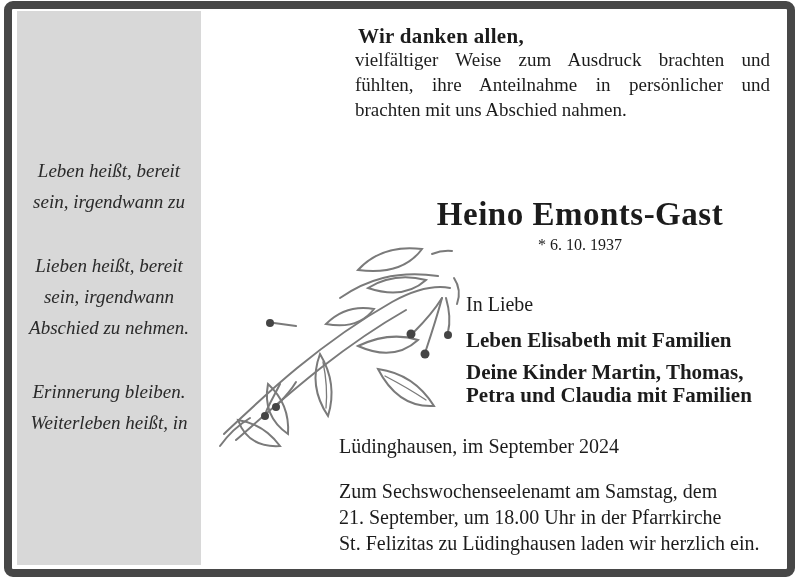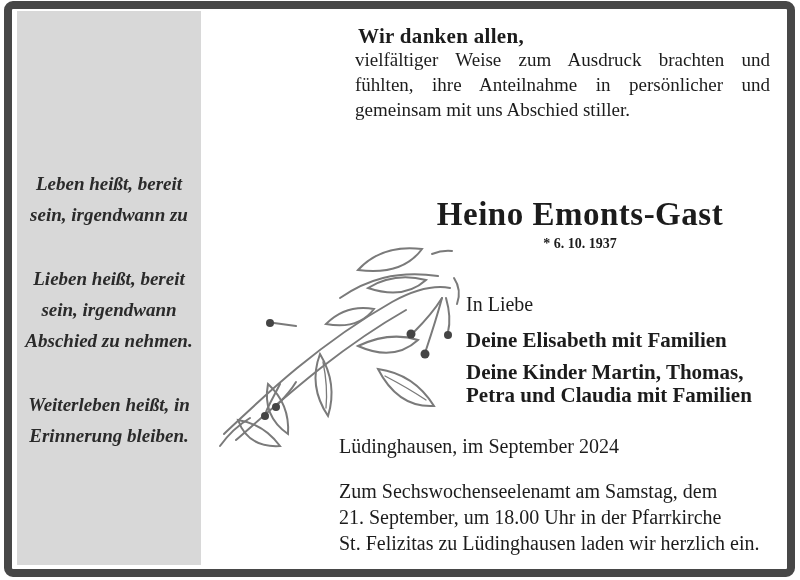--- a/index.html
+++ b/index.html
@@ -12,39 +12,39 @@
     position:absolute; left:4px; top:1px; width:791px; height:576px;
     border:8px solid #474747; border-radius:9px; box-sizing:border-box;
     background:#ffffff;
   }
   .poem-panel {
     position:absolute; left:17px; top:11px; width:184px; height:554px;
     background:#d8d8d8; box-sizing:border-box; padding:140px 8px 0 8px;
     text-align:center; font-style:italic; font-size:19px; line-height:31px;
     color:#2a2a2a;
   }
-  .stanza { margin:17px 0 33px 0;font-weight:bold; }
+  .stanza { margin:4px 0 33px 0; }
   .thanks-title {
     position:absolute; left:358px; top:24px;
     font-weight:bold; font-size:21px; letter-spacing:0.3px;
   }
   .thanks-body {
     position:absolute; left:355px; top:47px; width:415px;
     font-size:19px; line-height:25px;
   }
   .thanks-body .jline { text-align:justify; text-align-last:justify; }
   .thanks-body .lline { text-align:left; }
   .deceased-name {
     position:absolute; left:370px; top:184px; width:420px; text-align:center;
     font-size:33px; font-weight:bold; letter-spacing:0.5px; white-space:nowrap;margin-top:12px;
   }
   .dates-row {
     position:absolute; left:370px; top:236px; width:420px;
     display:flex; justify-content:center; gap:16px;
-    font-size:14px; white-space:nowrap;font-weight:bold;
+    font-size:16px; white-space:nowrap;
   }
   .in-liebe { position:absolute; left:466px; top:293px; font-size:20px; }
   .family-1 {
     position:absolute; left:466px; top:328px;
     font-size:21px; font-weight:bold; white-space:nowrap;
   }
   .family-2 {
     position:absolute; left:466px; top:361px;
     font-size:21px; font-weight:bold; line-height:23px; white-space:nowrap;
   }
@@ -67,22 +67,22 @@
   <div class="stanza">
     <div>Leben heißt, bereit</div>
     <div>sein, irgendwann zu</div>
   </div>
   <div class="stanza">
     <div>Lieben heißt, bereit</div>
     <div>sein, irgendwann</div>
     <div>Abschied zu nehmen.</div>
   </div>
   <div class="stanza">
+    <div>Erinnerung bleiben.</div>
     <div>Weiterleben heißt, in</div>
-    <div>Erinnerung bleiben.</div>
   </div>
 </div>
 
 <svg class="branch" viewBox="0 0 256 214" xmlns="http://www.w3.org/2000/svg">
 
   <path d="M14,198 C52,162 108,108 182,66 C204,54 224,49 240,52"></path>
   <path d="M26,204 C72,164 126,114 196,74"></path>
   <path d="M10,210 C20,196 30,188 40,182"></path>
 
   <path d="M130,62 C156,44 186,34 228,40"></path>
@@ -113,32 +113,32 @@
 
   <path d="M244,42 Q252,54 247,68"></path>
   <path d="M222,18 Q232,14 242,15"></path>
 </svg>
 
 <div class="thanks-title">Wir danken allen,</div>
 
 <div class="thanks-body">
   <div class="jline">vielfältiger Weise zum Ausdruck brachten und</div>
   <div class="jline">fühlten, ihre Anteilnahme in persönlicher und</div>
-  <div class="lline">gemeinsam mit uns Abschied stiller.</div>
+  <div class="lline">brachten mit uns Abschied nahmen.</div>
 </div>
 
 <div class="deceased-name">Heino Emonts-Gast</div>
 
 <div class="dates-row">
   <span>* 6. 10. 1937</span>
 </div>
 
 <div class="in-liebe">In Liebe</div>
 
-<div class="family-1">Deine Elisabeth mit Familien</div>
+<div class="family-1">Leben Elisabeth mit Familien</div>
 
 <div class="family-2">
   <div>Deine Kinder Martin, Thomas,</div>
   <div>Petra und Claudia mit Familien</div>
 </div>
 
 <div class="place-date">Lüdinghausen, im September 2024</div>
 
 <div class="invitation">
   <div>Zum Sechswochenseelenamt am Samstag, dem</div>

